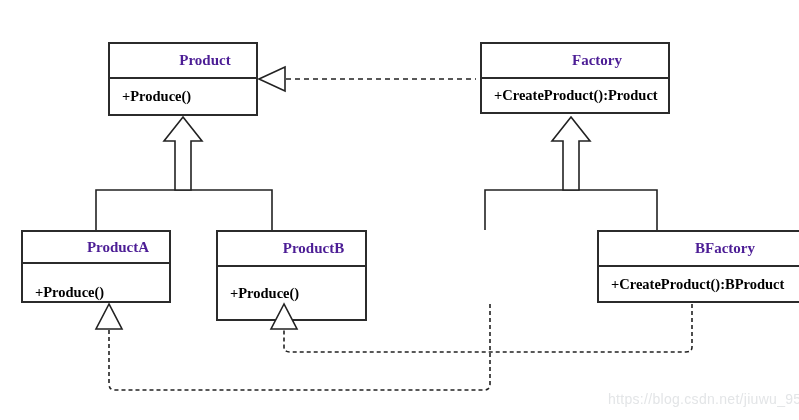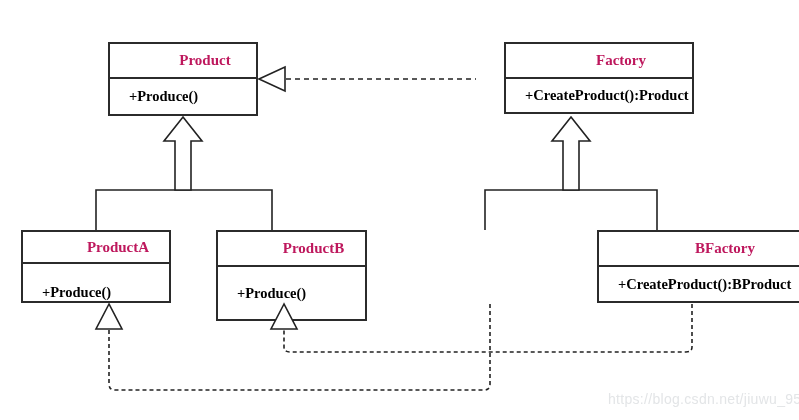--- a/index.html
+++ b/index.html
@@ -20,35 +20,35 @@
     flex-direction:column;
   }
   .uml-title{
     height:33px;
     border-bottom:2px solid #2b2b2b;
     display:flex;
     align-items:center;
     justify-content:center;
     font-weight:bold;
     font-size:15px;
-    color:#be185d;
+    color:#4c1d95;
     padding-left:44px;
   }
   .uml-method{
     flex:1;
     display:flex;
     align-items:center;
-    padding-left:19px;
+    padding-left:12px;
     font-weight:bold;
     font-size:14.5px;
     color:#000000;
     white-space:nowrap;
   }
   #box-product {left:108px; top:42px;  width:150px; height:74px;}
-  #box-factory {left:504px; top:42px;  width:190px; height:72px;}
+  #box-factory {left:480px; top:42px;  width:190px; height:72px;}
   #box-producta{left:21px;  top:230px; width:150px; height:73px;gap:20px;}
   #box-productb{left:208px; top:230px; width:151px; height:91px;margin-left:8px;}
   #box-afactory{left:396px; top:230px; width:187px; height:73px;}
   #box-bfactory{left:597px; top:230px; width:212px; height:73px;}
   .watermark{
     position:absolute;
     left:608px; top:391px;
     font-family:"Liberation Sans", sans-serif;
     font-size:14px;
     color:#e3e5e7;

